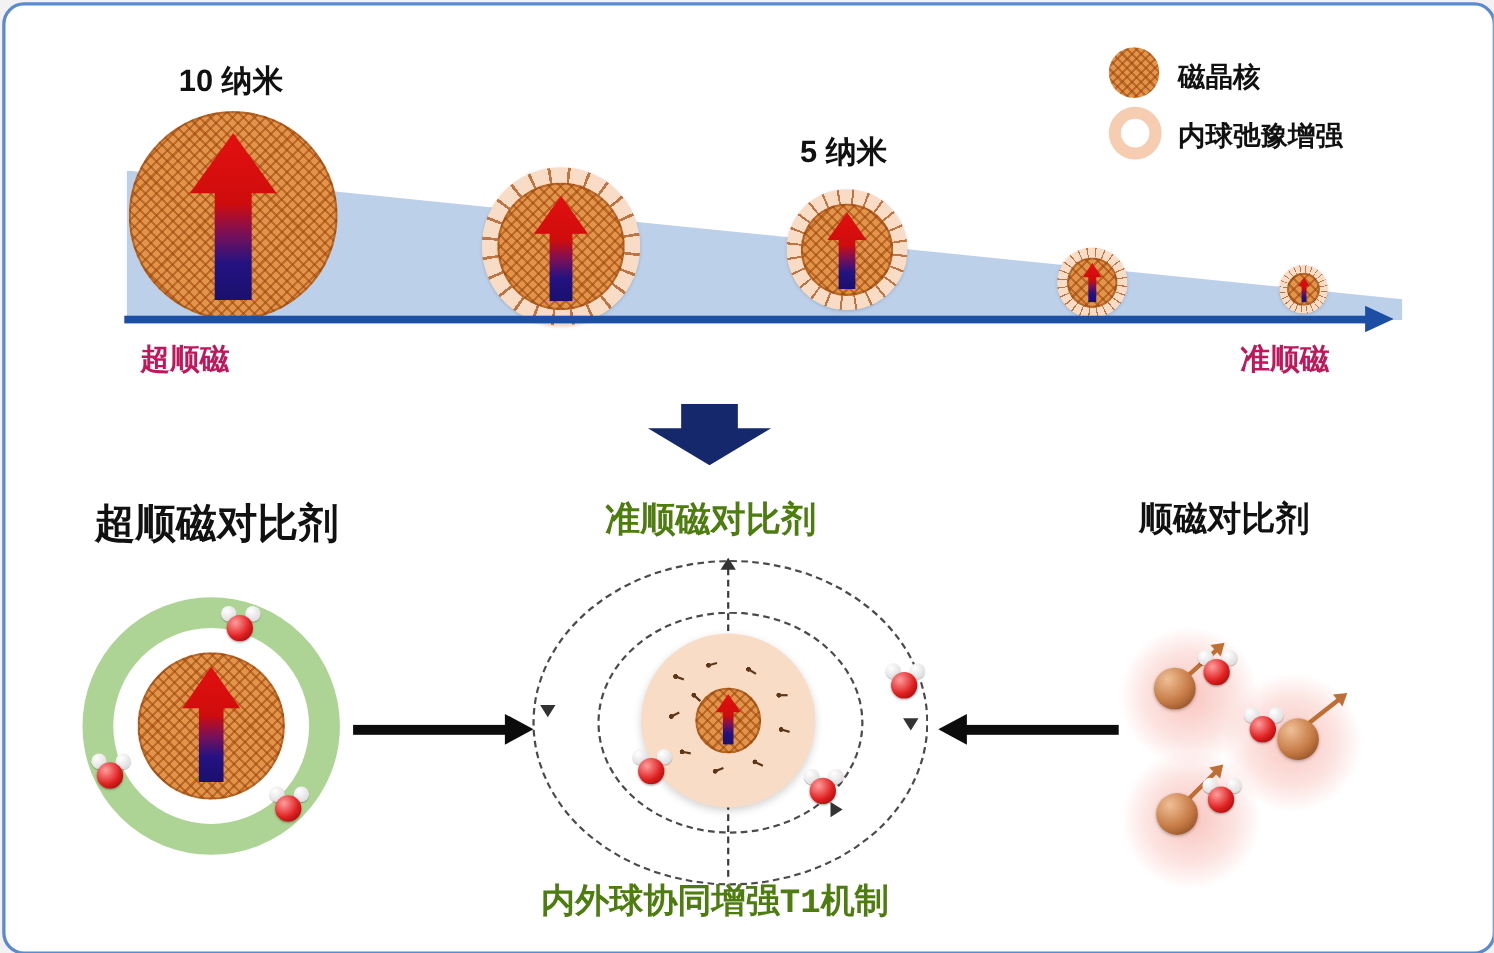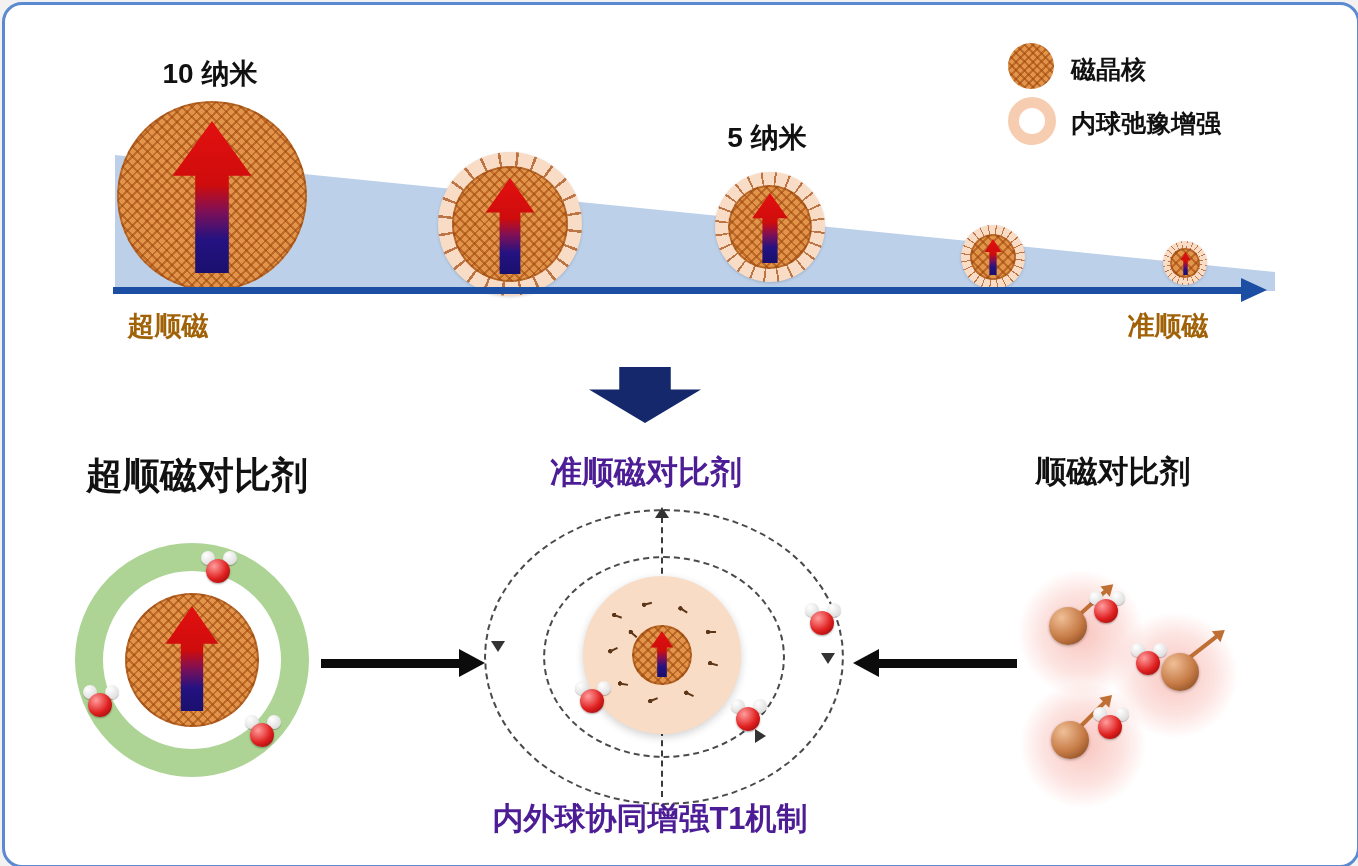--- a/index.html
+++ b/index.html
@@ -1,21 +1,21 @@
 <!DOCTYPE html>
 <html><head>
 <meta charset="utf-8">
 <style>
   html,body{margin:0;padding:0;background:#f2f2f2;font-family:"Liberation Sans","DejaVu Sans",sans-serif;}
   #canvas{position:relative;width:1352px;height:860px;margin:2px;background:#ffffff;border:3px solid #5b8ad0;border-radius:20px;overflow:hidden;}
   .abs{position:absolute;}
   .cxt{position:absolute;transform:translateX(-50%);white-space:nowrap;}
   .lbl-black{color:#111;font-weight:bold;}
-  .lbl-blue{color:#a16207;font-weight:bold;}
-  .lbl-navy{color:#4c1d95;font-weight:bold;}
+  .lbl-blue{color:#be185d;font-weight:bold;}
+  .lbl-navy{color:#4d7c0f;font-weight:bold;font-family:Liberation Mono, monospace;}
 
   
   .core{position:absolute;border-radius:50%;
     background-color:#e2954a;
     background-image:
       repeating-linear-gradient(45deg, rgba(153,64,8,.50) 0 2px, transparent 2px 7px),
       repeating-linear-gradient(135deg, rgba(153,64,8,.50) 0 2px, transparent 2px 7px);
     box-shadow: inset 0 0 0 2px rgba(150,70,15,.55);}
   
   .ring{position:absolute;border-radius:50%;

